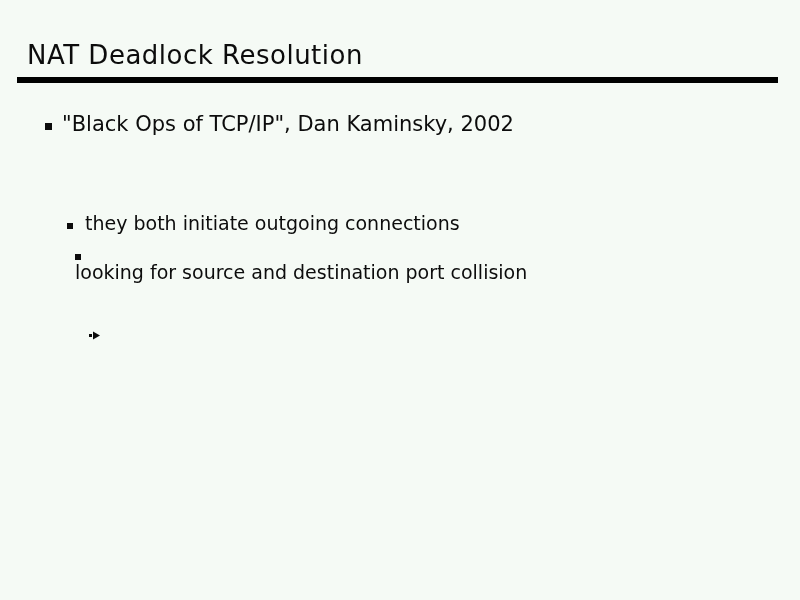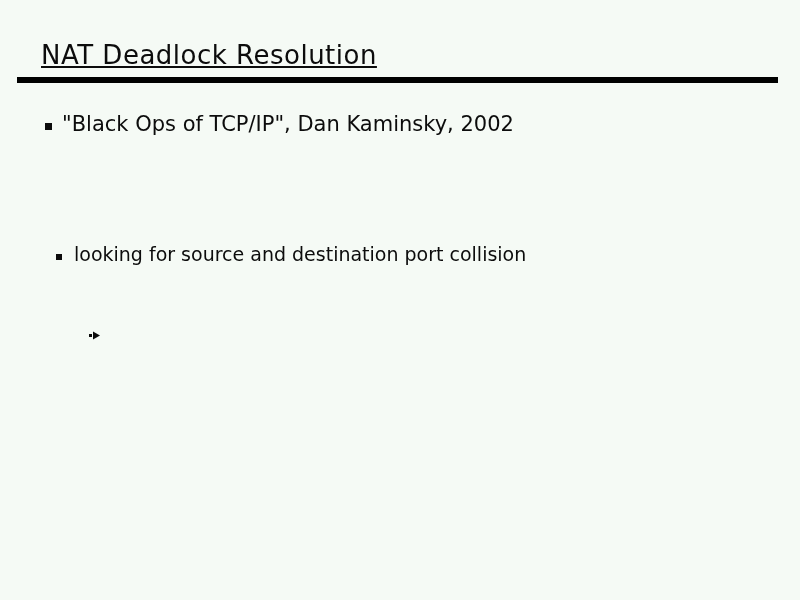--- a/index.html
+++ b/index.html
@@ -14,27 +14,26 @@
     color: #0c0c0c;
     position: relative;
     overflow: hidden;
   }
   .slide {
     position: absolute;
     inset: 0;
   }
   .title {
     position: absolute;
-    left: 41px;
+    left: 27px;
     top: 40px;
     font-size: 26px;
     line-height: 1.2;
     letter-spacing: 0.5px;
     white-space: nowrap;
-    text-decoration: underline;
   }
   .rule {
     position: absolute;
     left: 17px;
     top: 77px;
     width: 761px;
     height: 6px;
     background: #000000;
   }
   .row {
@@ -46,21 +45,21 @@
   .row .text {
     white-space: pre;
   }
   .lvl1 { font-size: 21px; line-height: 27px; }
   .lvl2 { font-size: 19px; line-height: 25px; }
   .lvl3 { font-size: 19px; line-height: 25px; }
 
   .row1 { left: 45px; top: 111px; }
   .row2 { left: 45px; top: 178px; }
   .row3 { left: 67px; top: 211px; }
-  .row4 { left: 56px; top: 242px; }
+  .row4 { left: 75px; top: 242px; flex-direction: column; }
   .row5 { left: 89px; top: 272px; }
 
   .marker-sq1 {
     width: 7px; height: 7px;
     background: #0c0c0c;
     margin-top: 12px;
     margin-right: 10px;
     flex: 0 0 auto;
   }
   .row2 .marker-sq1 { margin-top: 11px; }
@@ -87,20 +86,24 @@
   <div class="title">NAT Deadlock Resolution</div>
 
   <div class="rule"></div>
 
   <div class="row row1 lvl1">
     <span class="marker-sq1"></span>
     <span class="text">"Black Ops of TCP/IP", Dan Kaminsky, 2002</span>
   </div>
 
 
+  <div class="row row3 lvl2">
+    <span class="marker-sq2"></span>
+    <span class="text">they both initiate outgoing connections</span>
+  </div>
 
   <div class="row row4 lvl2">
     <span class="marker-sq2"></span>
     <span class="text">looking for source and destination port collision</span>
   </div>
 
   <div class="row row5 lvl3">
     <span class="marker-arrow">
       <svg width="11" height="9" viewBox="0 0 11 9" xmlns="http://www.w3.org/2000/svg">
         <rect x="0" y="3" width="3" height="3" fill="#0c0c0c"></rect>

